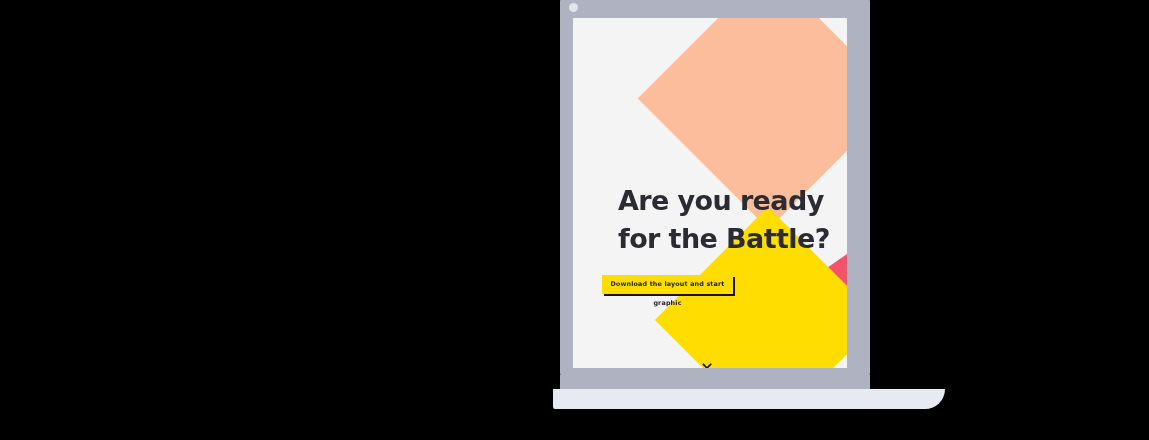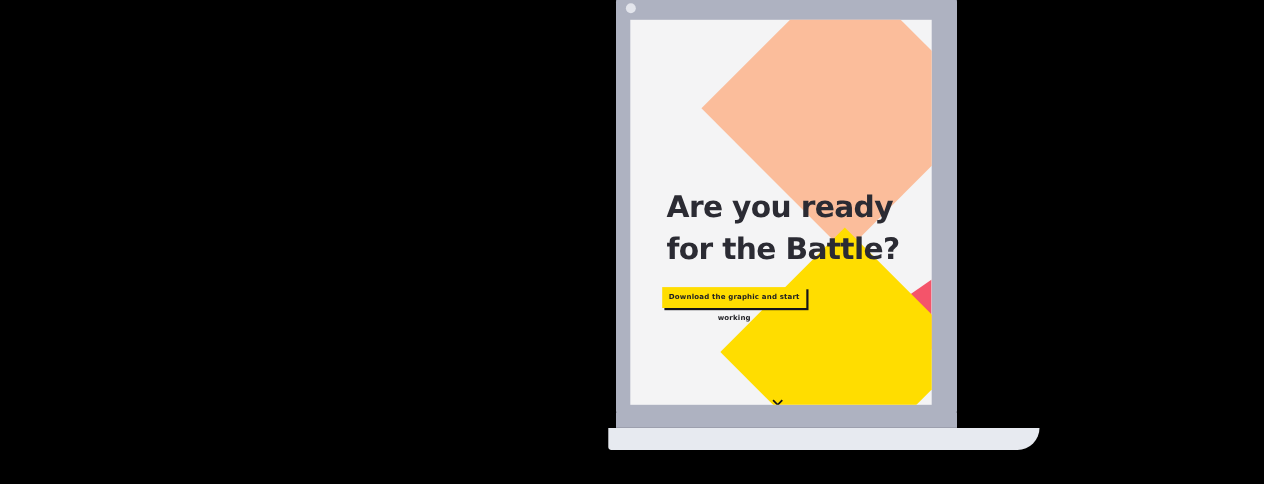--- a/index.html
+++ b/index.html
@@ -114,21 +114,21 @@
 
   
   .content {
     position: absolute;
     left: 29px;
     top: 148px;
     width: 250px;
     z-index: 5;
   }
   .headline {
-    margin: 4px;
+    margin: 16px;
     font-family: "DejaVu Sans", sans-serif;
     font-weight: bold;
     font-size: 27px;
     line-height: 1.42;
     letter-spacing: -0.6px;
     color: #2b2b33;
     white-space: normal;
     width: 250px;
   }
   .subhead {
@@ -190,21 +190,21 @@
 
       <svg class="shape tri-pink" viewBox="0 0 274 350">
         <polygon points="274,236 274,300 228,268" fill="#f4546a"></polygon>
       </svg>
 
       <div class="shape diamond-yellow"></div>
 
       <div class="content">
         <h1 class="headline">Are you ready for the Battle?</h1>
         <div class="cta-wrap">
-          <button class="cta">Download the graphic and start working</button>
+          <button class="cta">Download the layout and start graphic</button>
         </div>
       </div>
 
       <div class="chevron">
         <svg viewBox="0 0 12 12" width="12" height="12" aria-hidden="true">
           <path d="M2.4 4.4 L6 8 L9.6 4.4" fill="none" stroke="#14141a" stroke-width="1.6" stroke-linecap="square"></path>
         </svg>
       </div>
 
     </div>

